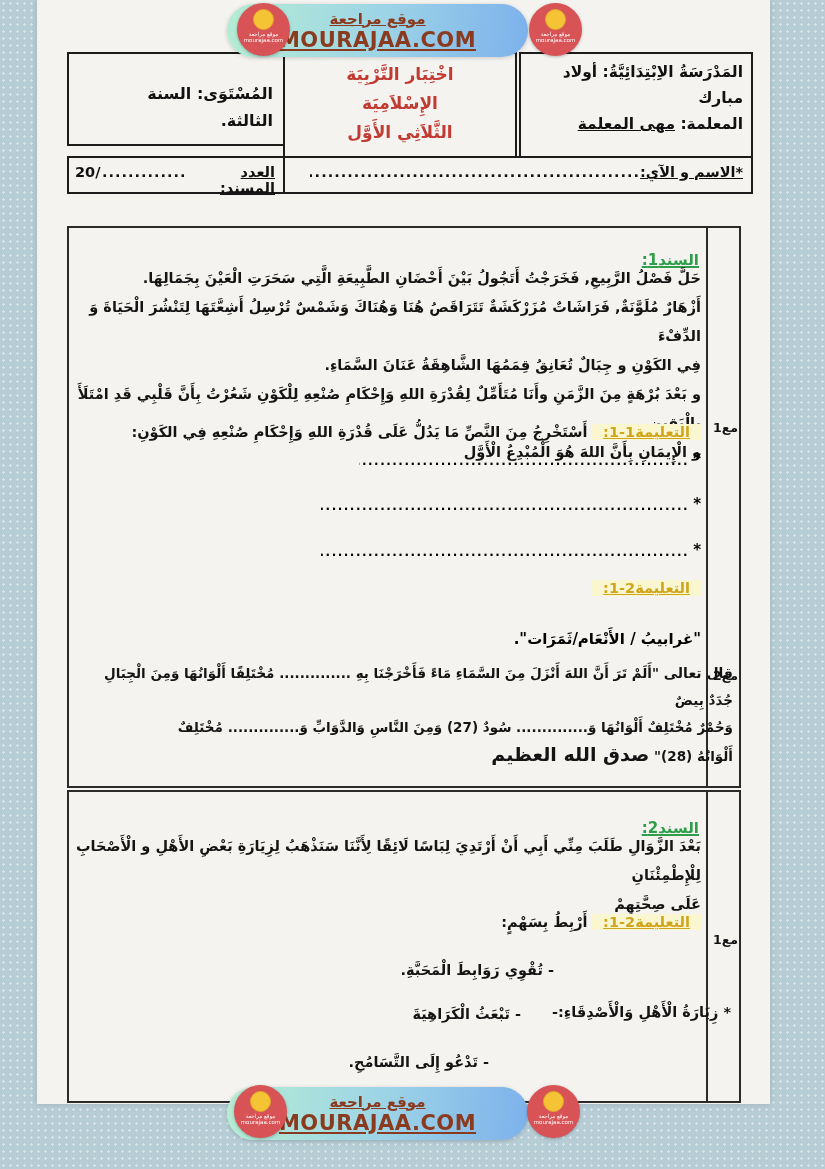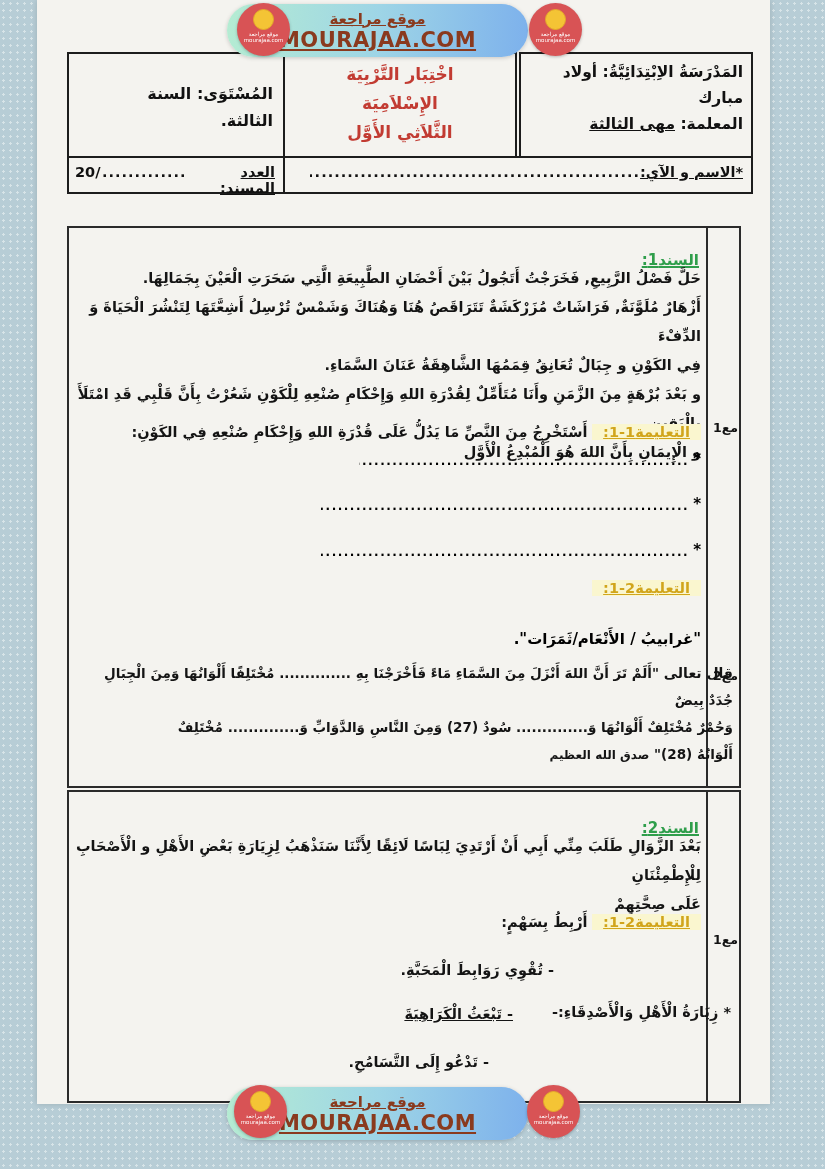--- a/index.html
+++ b/index.html
@@ -39,21 +39,21 @@
   .badge .t1 { font-size:5.5px; color:#fff; line-height:6px; }
   .badge .t2 { font-size:5.5px; color:#fff; line-height:7px; }
   .badge.tl { left:237px; top:3px; }
   .badge.tr { left:529px; top:3px; }
   .badge.bl { left:234px; top:1085px; }
   .badge.br { left:527px; top:1085px; }
 
   
   .htable { position:absolute; left:67px; top:52px; width:686px; height:142px; z-index:5; }
   .cell { position:absolute; border:2px solid #1c1c1c; background:transparent; color:#111; }
-  .c-level { left:0; top:0; width:218px; height:106px; padding:26px 10px 0 4px; font-size:16px; font-weight:bold; text-align:right; white-space:pre-line; line-height:27px; }
+  .c-level { left:0; top:0; width:218px; height:94px; padding:26px 10px 0 4px; font-size:16px; font-weight:bold; text-align:right; white-space:pre-line; line-height:27px; }
   .c-exam  { left:216px; top:0; width:234px; height:106px; padding-top:6px; text-align:center; color:#c23b32; font-size:17px; font-weight:bold; white-space:pre-line; line-height:29px; }
   .c-school{ left:452px; top:0; width:234px; height:106px; padding:5px 8px 0 4px; font-size:15.5px; font-weight:bold; text-align:right; line-height:26px; }
   .c-school .school-name { white-space:pre-line; display:block; }
   .c-score { left:0; top:104px; width:218px; height:38px; padding:6px 8px 0 6px; font-size:14.5px; display:flex; align-items:flex-start; }
   .c-name  { left:216px; top:104px; width:470px; height:38px; padding:6px 8px 0 6px; font-size:14.5px; display:flex; align-items:flex-start; }
   .u { text-decoration:underline; }
   .b { font-weight:bold; }
   .dots-clip { overflow:hidden; white-space:nowrap; display:inline-block; letter-spacing:1px; font-weight:bold; vertical-align:bottom; }
   .c-name .dots-clip { width:330px; }
   .c-score .dots-clip { width:92px; }
@@ -74,41 +74,41 @@
 
   .answer-row { position:absolute; right:38px; display:flex; align-items:flex-end; }
   .answer-row .star { font-size:15px; font-weight:bold; line-height:10px; margin-left:4px; align-self:flex-start; }
   .answer-row .adots { overflow:hidden; white-space:nowrap; letter-spacing:1.5px; font-size:12px; font-weight:bold; height:17px; }
   .answer-row.w1 .adots { width:330px; }
   .answer-row.w2 .adots { width:368px; }
 
   .options-line { position:absolute; right:38px; font-size:15px; font-weight:bold; }
   .verse { position:absolute; right:6px; left:6px; text-align:right; font-size:13.5px; font-weight:600; line-height:27px; color:#141414; }
   .verse .intro { font-weight:bold; font-size:14px; }
-  .verse .close { font-weight:bold; font-size:12px; }
+  .verse .close { font-weight:bold; font-size:19px; }
 
   .match-item { position:absolute; font-size:14.5px; font-weight:bold; color:#141414; }
 </style>
 </head>
 <body>
 
 <div class="page">
   <div class="paper"></div>
 
   <div class="htable">
     <div class="cell c-level">المُسْتَوَى: السنة
 الثالثة.</div>
     <div class="cell c-exam">اخْتِبَار التَّرْبِيَة
 الإِسْلاَمِيَة
 الثَّلاَثِي الأَوَّل</div>
     <div class="cell c-school">
       <span class="school-name">المَدْرَسَةُ الاِبْتِدَائِيَّةُ: أولاد
 مبارك</span>
       <span>المعلمة:</span>
-      <span class="u">مهى الثالثة</span>
+      <span class="u">مهى المعلمة</span>
     </div>
     <div class="cell c-score">
       <span class="b u">العدد المسند:</span>
       <span class="dots-clip">..........................................................</span>
       <span class="b">/20</span>
     </div>
     <div class="cell c-name">
       <span class="b u">*الاسم و الآي:</span>
       <span class="dots-clip">..........................................................................................................................................</span>
     </div>
@@ -168,21 +168,21 @@
     <div class="para" style="top:40px;">بَعْدَ الزَّوَالِ طَلَبَ مِنِّي أَبِي أَنْ أَرْتَدِيَ لِبَاسًا لَائِقًا لِأَنَّنَا سَنَذْهَبُ لِزِيَارَةِ بَعْضِ الأَهْلِ و الْأَصْحَابِ لِلْإِطْمِئْنَانِ
 عَلَى صِحَّتِهِمْ</div>
 
     <div class="inst-row" style="top:122px;">
       <span class="inst-label">التعليمة2-1:</span>
       <span class="inst-text">أَرْبِطُ بِسَهْمٍ:</span>
     </div>
 
     <div class="match-item" style="top:170px; right:185px;">- تُقْوِي رَوَابِطَ الْمَحَبَّةِ.</div>
     <div class="match-item" style="top:212px; right:8px;">* زِيَارَةُ الْأَهْلِ وَالْأَصْدِقَاءِ:-</div>
-    <div class="match-item" style="top:214px; right:226px;text-decoration:underline;">- تَبْعَثُ الْكَرَاهِيَةَ</div>
+    <div class="match-item" style="top:214px; right:218px;">- تَبْعَثُ الْكَرَاهِيَةَ</div>
     <div class="match-item" style="top:262px; right:250px;">- تَدْعُو إِلَى التَّسَامُحِ.</div>
   </div>
 
   <div class="banner top">
     <div class="ar">موقع مراجعة</div>
     <div class="url">MOURAJAA.COM</div>
   </div>
   <div class="banner bottom">
     <div class="ar">موقع مراجعة</div>
     <div class="url">MOURAJAA.COM</div>

